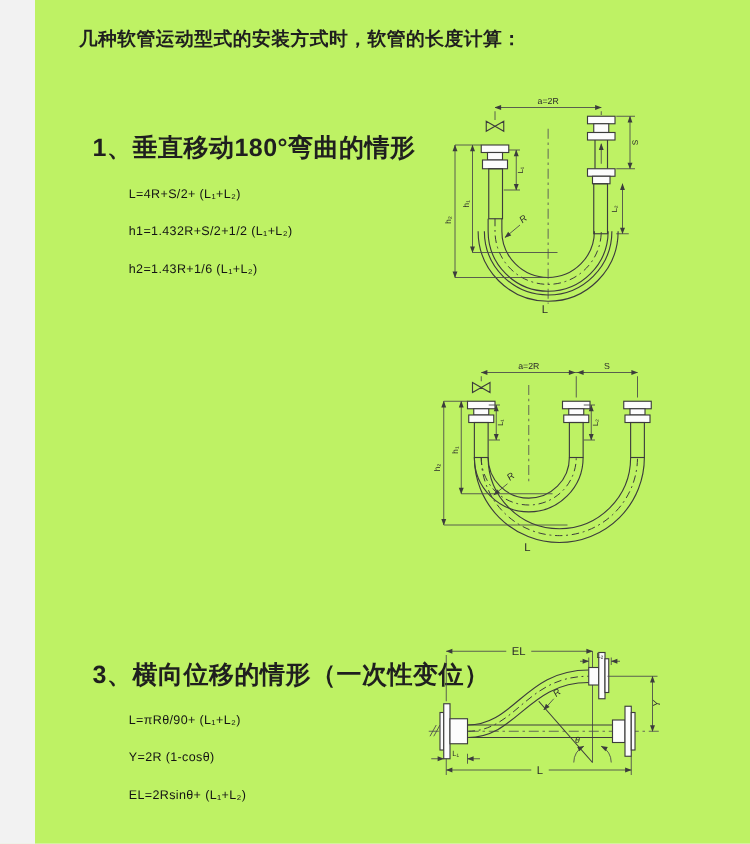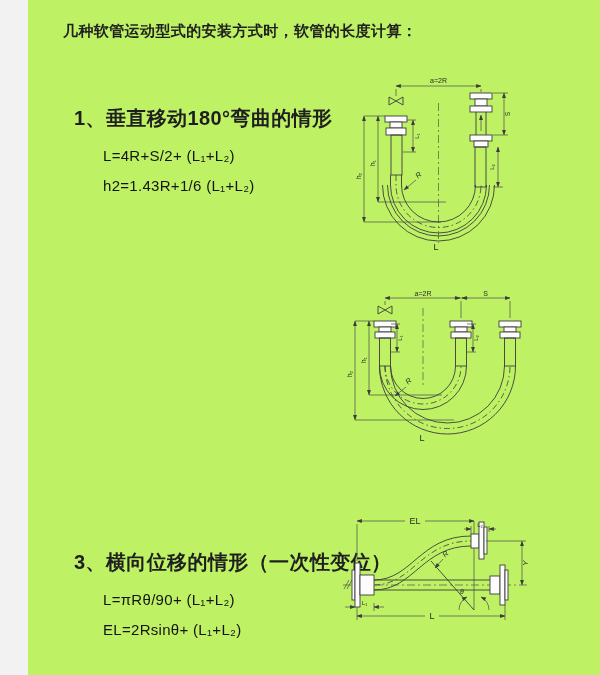--- a/index.html
+++ b/index.html
@@ -1,47 +1,49 @@
 <!DOCTYPE html>
 <html><head>
 <meta charset="utf-8">
 <style>
   html,body{margin:0;padding:0;background:#f2f2f2;}
   .page{position:relative;width:600px;height:675px;background:#bef264;overflow:hidden;
         font-family:"Liberation Sans","DejaVu Sans",sans-serif;color:#1f1f1f;margin-left:28px;}
   .doc-title{position:absolute;left:35px;top:22px;font-size:15px;font-weight:600;letter-spacing:.4px;}
   .section{position:absolute;left:46px;}
-  #sec1{top:105px}#sec2{top:302px}#sec3{top:549px}
+  #sec1{top:105px}#sec2{top:302px}#sec3{top:526px}
   .sec-heading{font-size:20px;font-weight:600;letter-spacing:.4px;margin:0 0 9px 0;}
-  .formula{font-size:15px;margin-left:29px;height:30px;line-height:30px;letter-spacing:.3px;color:#141414;}
+  .formula{font-size:10px;margin-left:29px;height:30px;line-height:30px;letter-spacing:.3px;color:#141414;}
   .diagram{position:absolute;}
   svg text{font-family:"Liberation Sans","DejaVu Sans",sans-serif;fill:#2a2a2a;}
   .geo{stroke:#3c3c3c;stroke-width:.9;fill:none;}
   .geo-f{stroke:#3c3c3c;stroke-width:.9;fill:#fcfcfc;}
   .dim{stroke:#4a4a4a;stroke-width:.7;fill:none;}
   .cl{stroke:#555;stroke-width:.7;stroke-dasharray:8 3 2 3;fill:none;}
   .hd{stroke:#3c3c3c;stroke-width:.8;stroke-dasharray:6 3 1.5 3;fill:none;}
 </style>
 </head>
 <body>
 
 <div class="page">
 
   <div class="doc-title">几种软管运动型式的安装方式时，软管的长度计算：</div>
 
   <div class="section" id="sec1">
     <div class="sec-heading">1、垂直移动180°弯曲的情形</div>
     <div class="formula">L=4R+S/2+ (L₁+L₂)</div>
+    <div class="formula">h1=1.432R+S/2+1/2 (L₁+L₂)</div>
     <div class="formula">h2=1.43R+1/6 (L₁+L₂)</div>
   </div>
 
 
   <div class="section" id="sec3">
     <div class="sec-heading">3、横向位移的情形（一次性变位）</div>
     <div class="formula">L=πRθ/90+ (L₁+L₂)</div>
+    <div class="formula">Y=2R (1-cosθ)</div>
     <div class="formula">EL=2Rsinθ+ (L₁+L₂)</div>
   </div>
 
   <svg class="diagram" style="left:318px;top:73px" width="175" height="182" viewBox="0 0 175 182">
     <defs>
       <marker id="a1" viewBox="0 0 8 8" refX="7.5" refY="4" markerWidth="8" markerHeight="8" orient="auto-start-reverse">
         <path d="M0.5,1.2 L8,4 L0.5,6.8 z" fill="#3c3c3c"></path>
       </marker>
       <pattern id="b1" width="3.4" height="3.4" patternUnits="userSpaceOnUse">
         <path d="M0,3.4 L3.4,0 M0,0 L3.4,3.4" stroke="#8a8a8a" stroke-width="0.5"></path>

